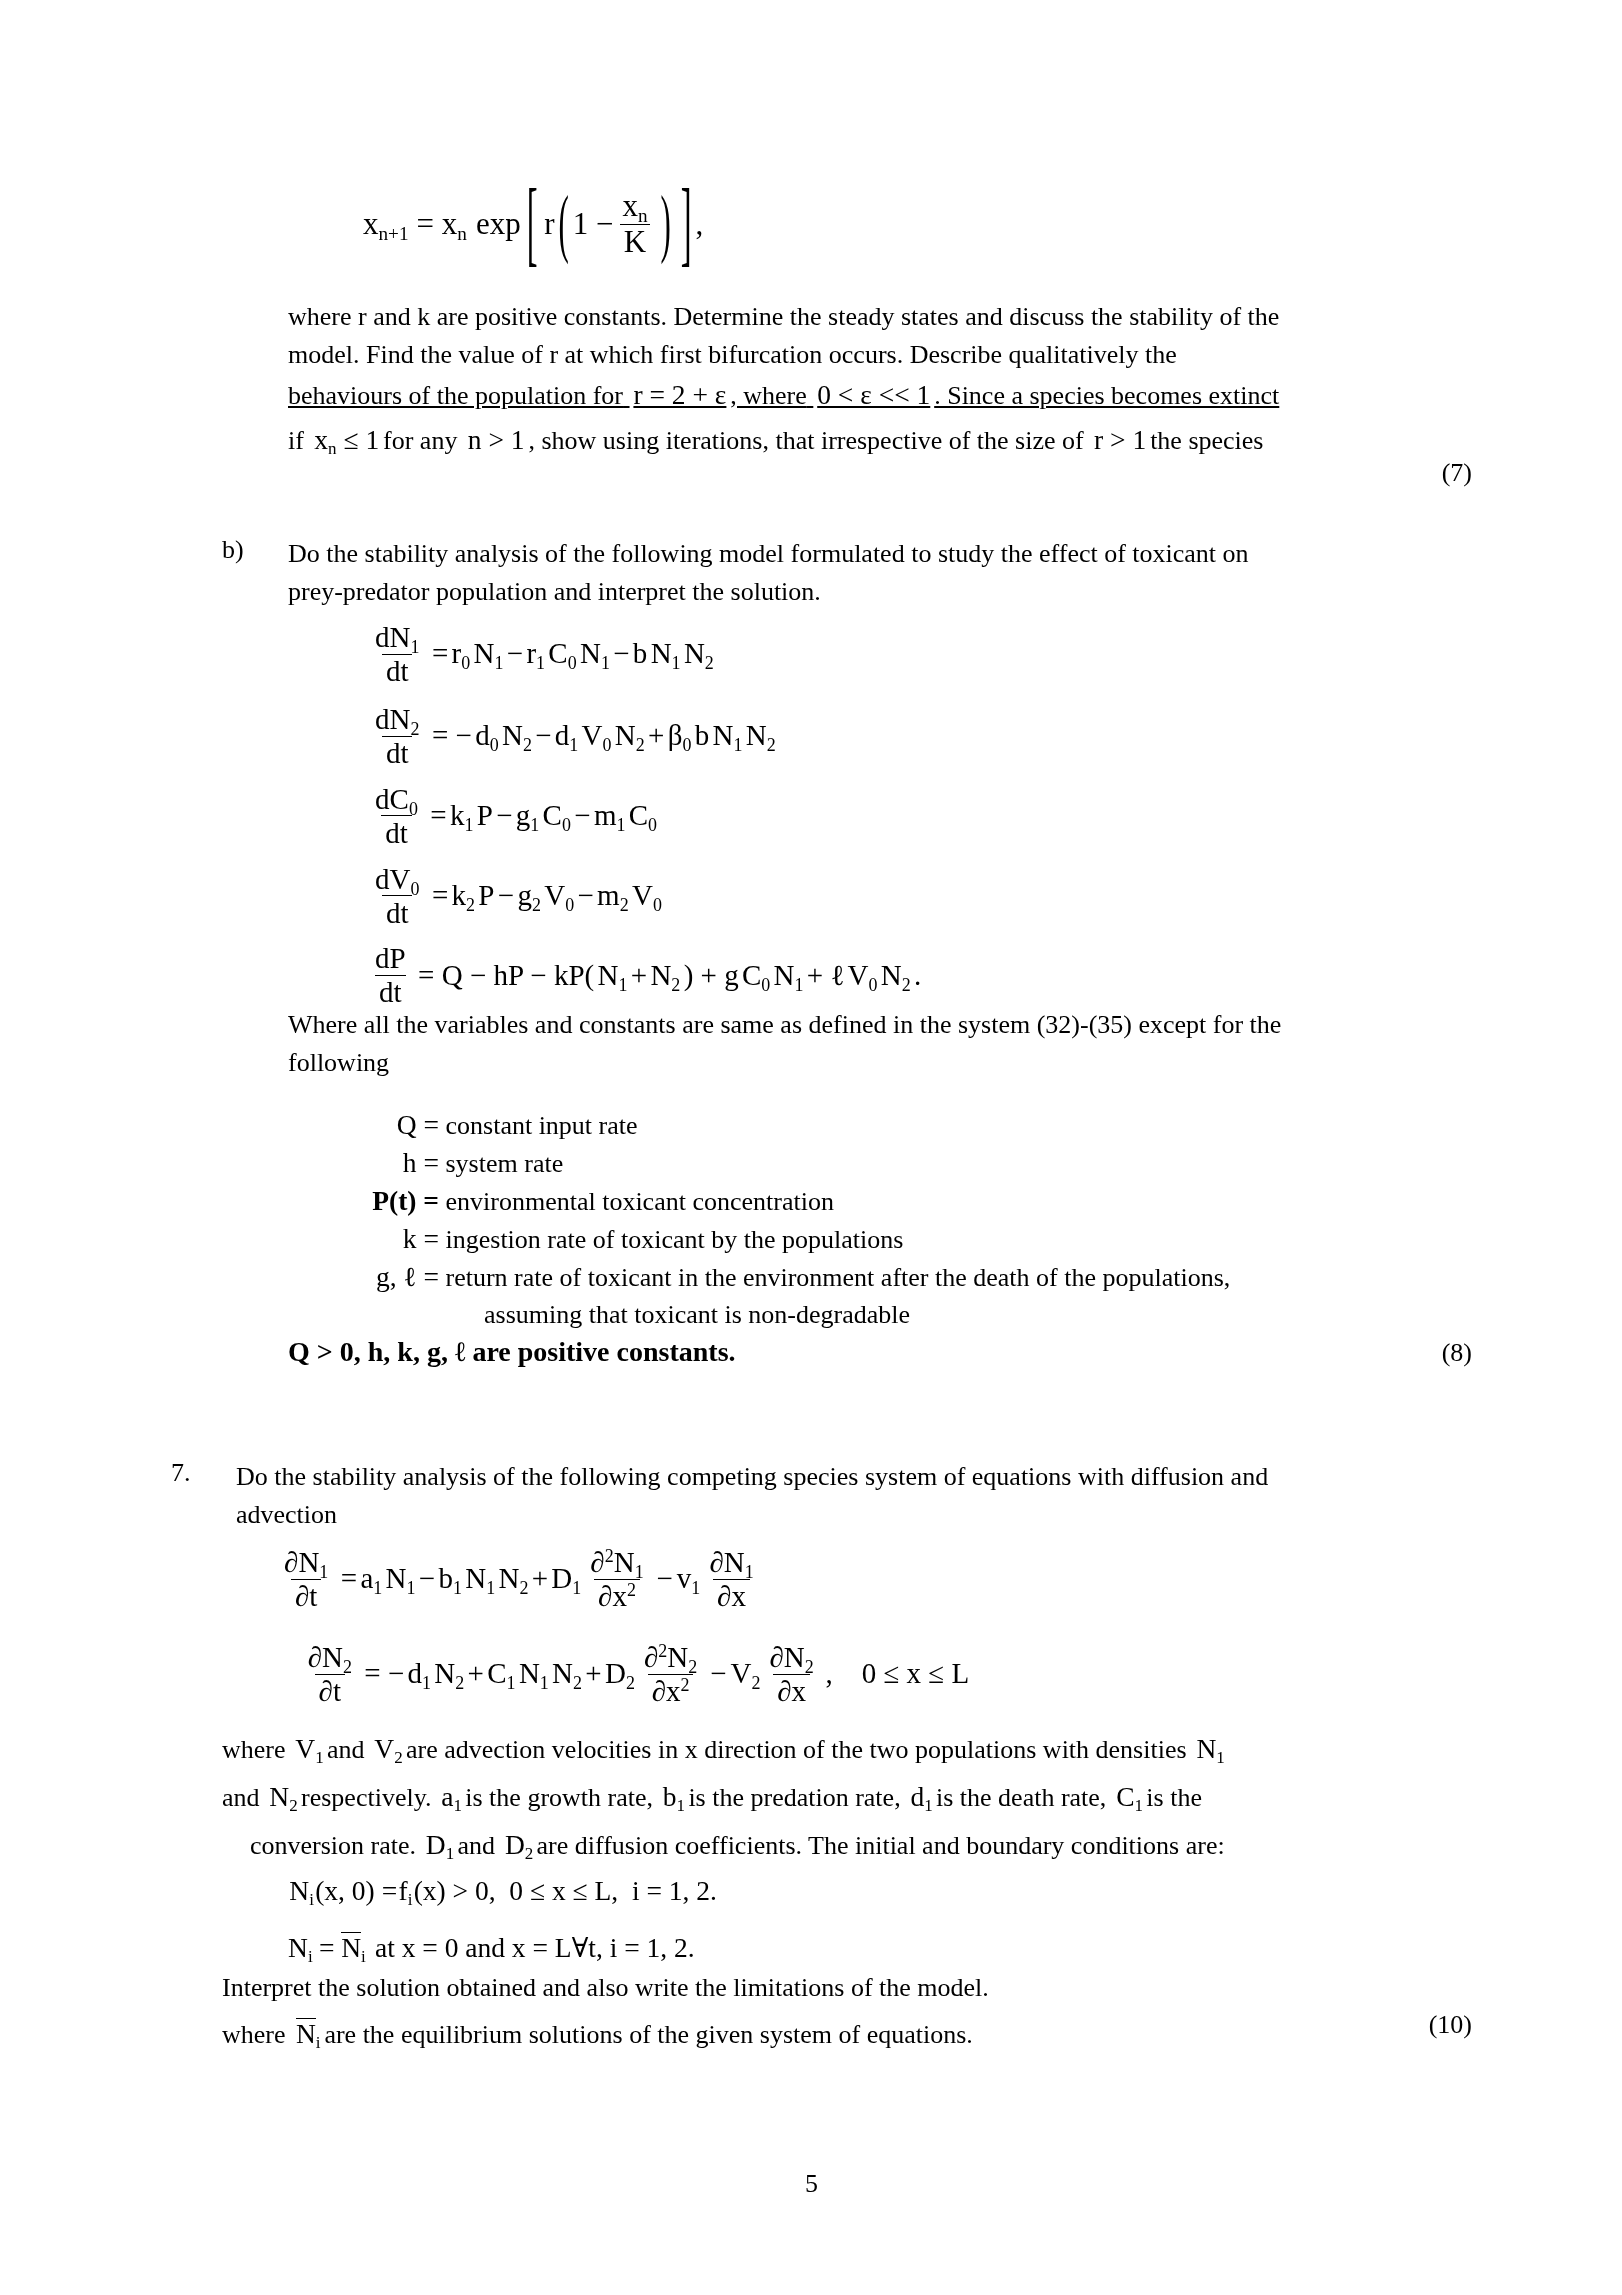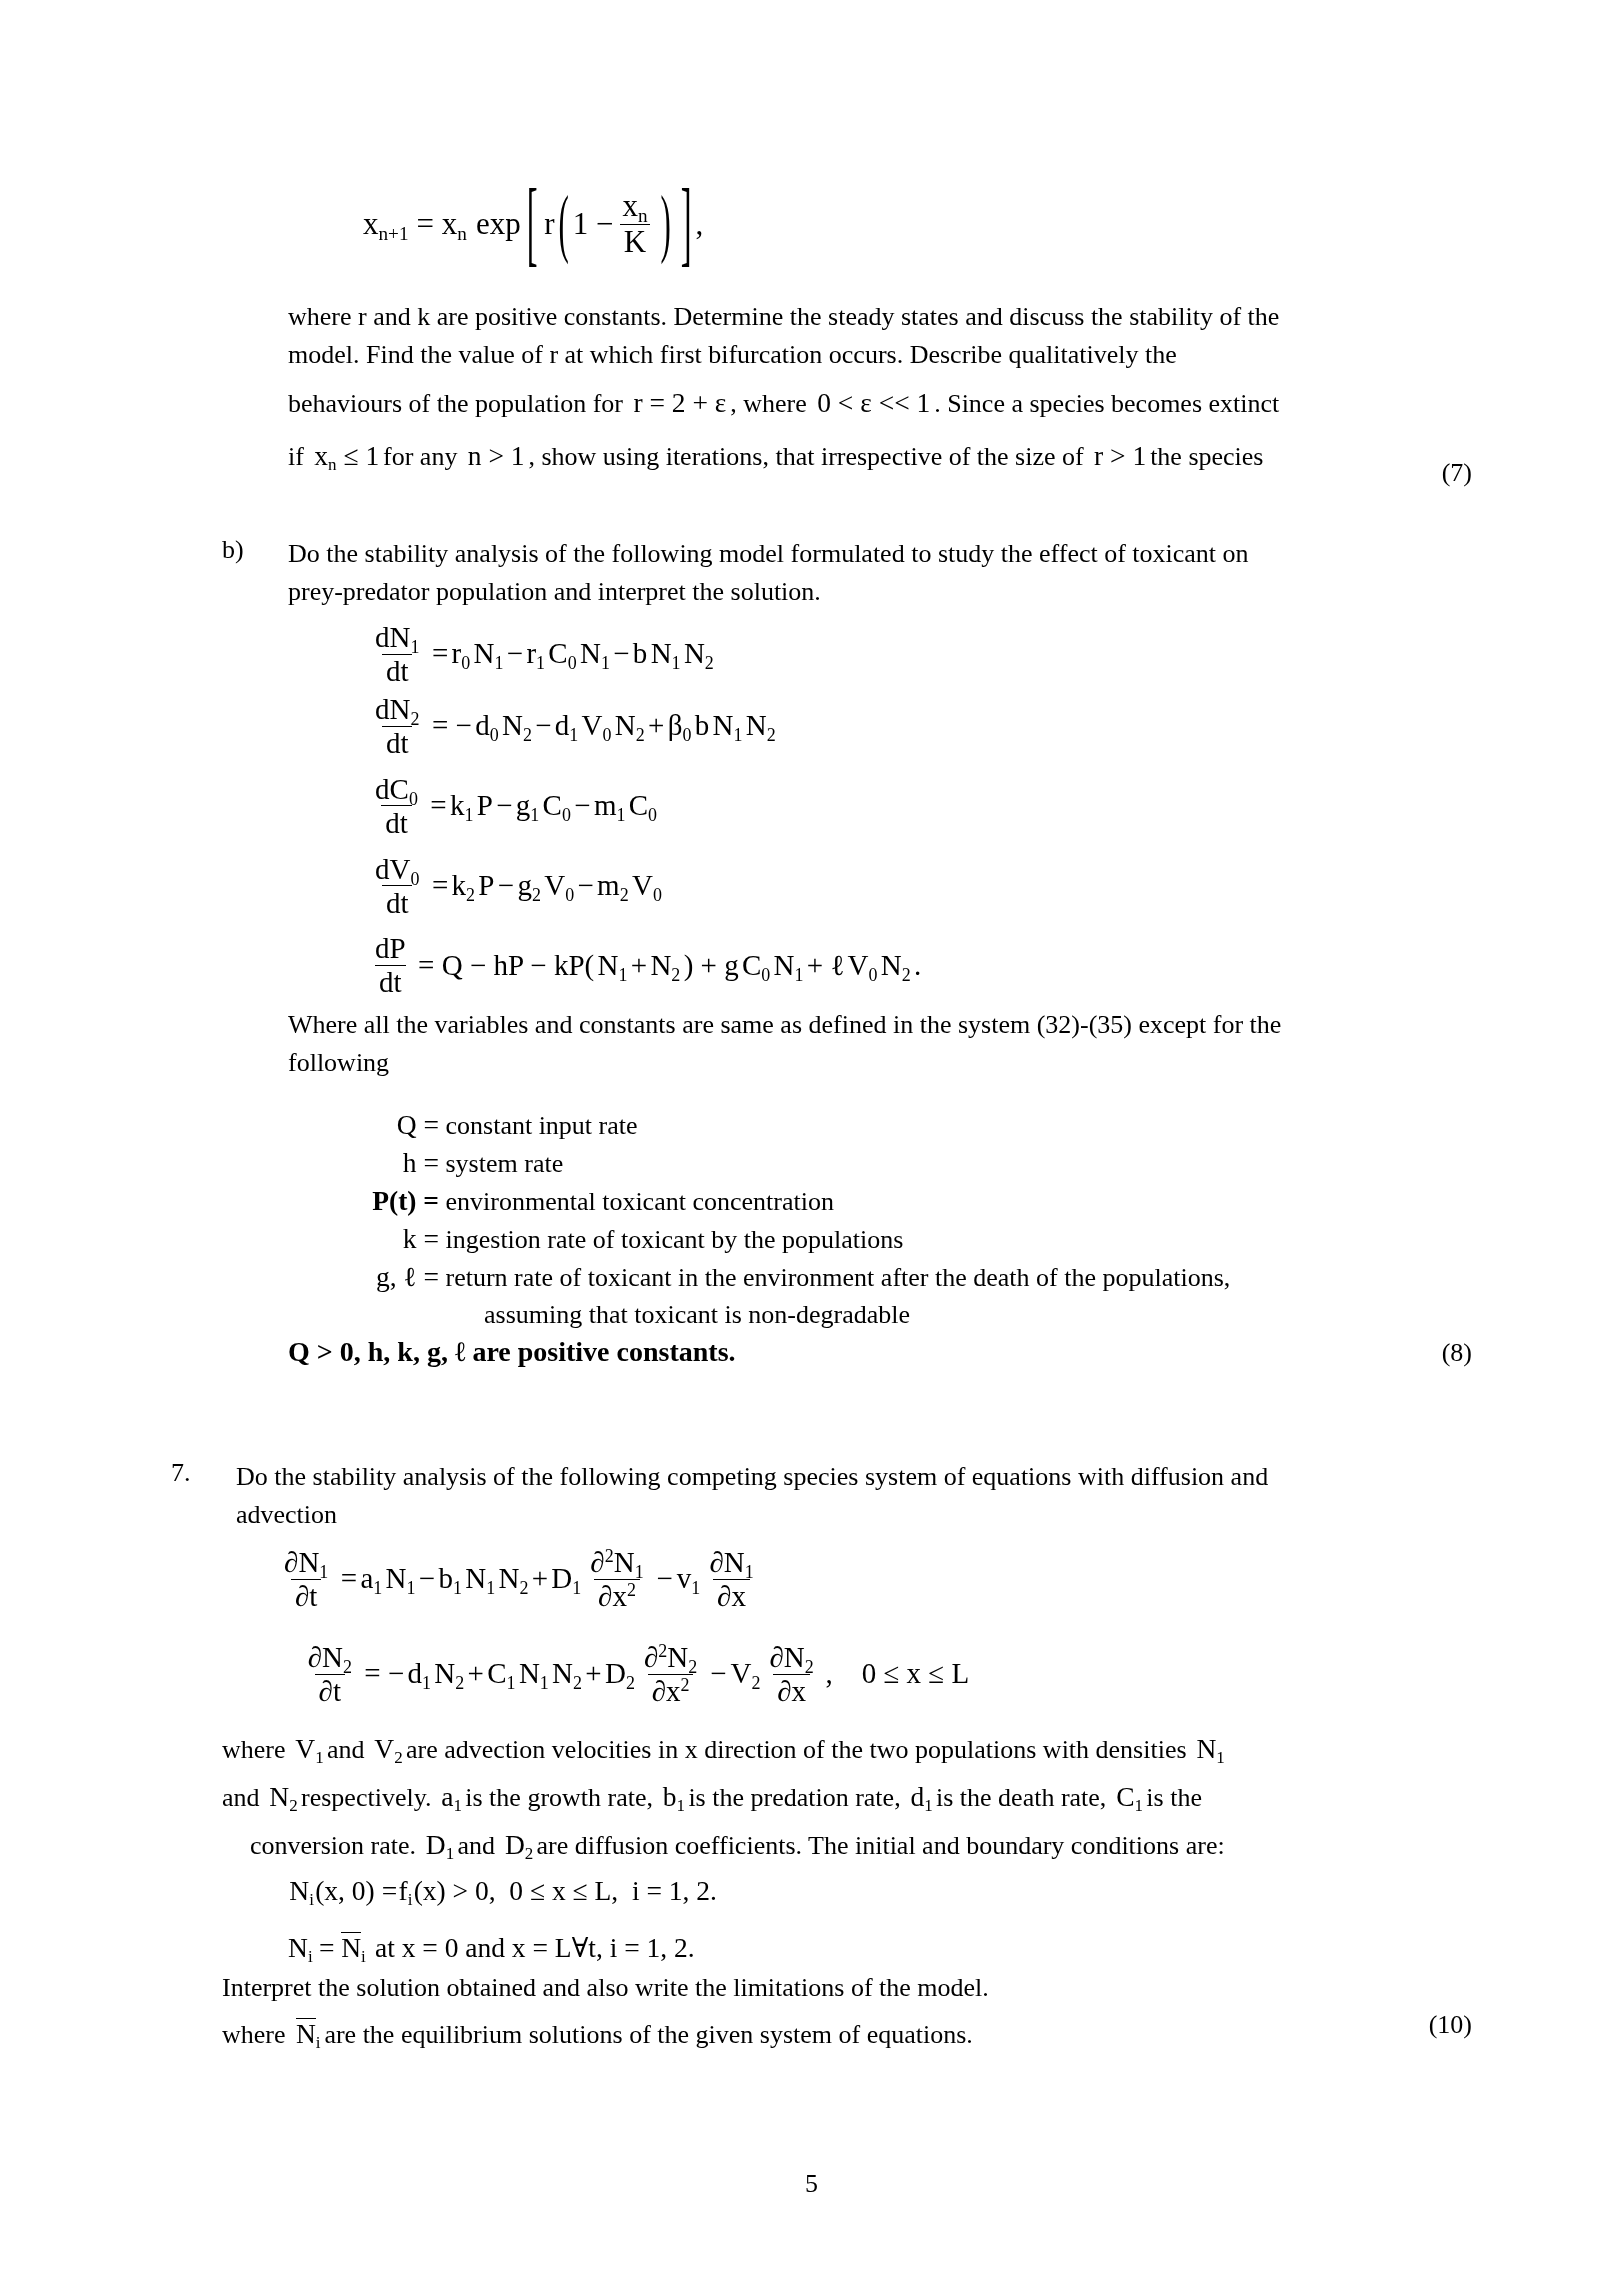--- a/index.html
+++ b/index.html
@@ -142,21 +142,21 @@
       </span>
       <span class="bigpar">)</span>
       <span class="bigbr">]</span>
       <span style="margin-left:-2.6px;">,</span>
     </div>
   </div>
 
   <div class="block bodytext" style="left:288px; top:298px; width:1184px;">
     <div style="line-height:38px;">where r and k are positive constants.  Determine the steady states and discuss the stability of the</div>
     <div style="line-height:38px;">model. Find the value of r at which first bifurcation occurs. Describe qualitatively the</div>
-    <div style="line-height:58px;">
+    <div style="line-height:42px;text-decoration:underline;">
       <span>behaviours of the population for</span>
       <span class="inl" style="padding:0 3.9px;">r = 2 + ε</span><span>, where</span>
       <span class="inl" style="padding:0 3.9px;">0 &lt; ε &lt;&lt; 1</span><span>. Since a species becomes extinct</span>
     </div>
     <div style="line-height:46px;">
       <span>if</span>
       <span class="inl" style="padding:0 3.9px;"><span>x</span><sub>n</sub> <span>≤ 1</span></span><span>for any</span>
       <span class="inl" style="padding:0 3.9px;">n &gt; 1</span><span>, show using iterations, that irrespective of the size of</span>
       <span class="inl" style="padding:0 3.9px;">r &gt; 1</span><span>the species</span>
     </div>
@@ -172,21 +172,21 @@
   <div class="block" style="left:366px; top:618px;">
 
     <div class="mathrow" style="height:72px;">
       <span class="frac">
         <span class="num"><span>dN</span><sub>1</sub></span>
         <span class="den">dt</span>
       </span>
       <span id="ode1rhs"><span style="padding-left: 3.3px;">=</span><span style="padding-left: 3.3px;">r<sub>0</sub></span><span style="padding-left: 3.3px;">N<sub>1</sub></span><span style="padding-left: 3.3px;">−</span><span style="padding-left: 3.3px;">r<sub>1</sub></span><span style="padding-left: 3.3px;">C<sub>0</sub></span><span style="padding-left: 3.3px;">N<sub>1</sub></span><span style="padding-left: 3.3px;">−</span><span style="padding-left: 3.3px;">b</span><span style="padding-left: 3.3px;">N<sub>1</sub></span><span style="padding-left: 3.3px;">N<sub>2</sub></span></span>
     </div>
 
-    <div class="mathrow" style="height:72px; margin-top:0;">
+    <div class="mathrow" style="height:72px; margin-top:10px;">
       <span class="frac">
         <span class="num"><span>dN</span><sub>2</sub></span>
         <span class="den">dt</span>
       </span>
       <span id="ode2rhs"><span style="padding-left: 3.3px;">= −</span><span style="padding-left: 3.3px;">d<sub>0</sub></span><span style="padding-left: 3.3px;">N<sub>2</sub></span><span style="padding-left: 3.3px;">−</span><span style="padding-left: 3.3px;">d<sub>1</sub></span><span style="padding-left: 3.3px;">V<sub>0</sub></span><span style="padding-left: 3.3px;">N<sub>2</sub></span><span style="padding-left: 3.3px;">+</span><span style="padding-left: 3.3px;">β<sub>0</sub></span><span style="padding-left: 3.3px;">b</span><span style="padding-left: 3.3px;">N<sub>1</sub></span><span style="padding-left: 3.3px;">N<sub>2</sub></span></span>
     </div>
 
     <div class="mathrow" style="height:72px; margin-top:7.9px;">
       <span class="frac">
         <span class="num"><span>dC</span><sub>0</sub></span>

